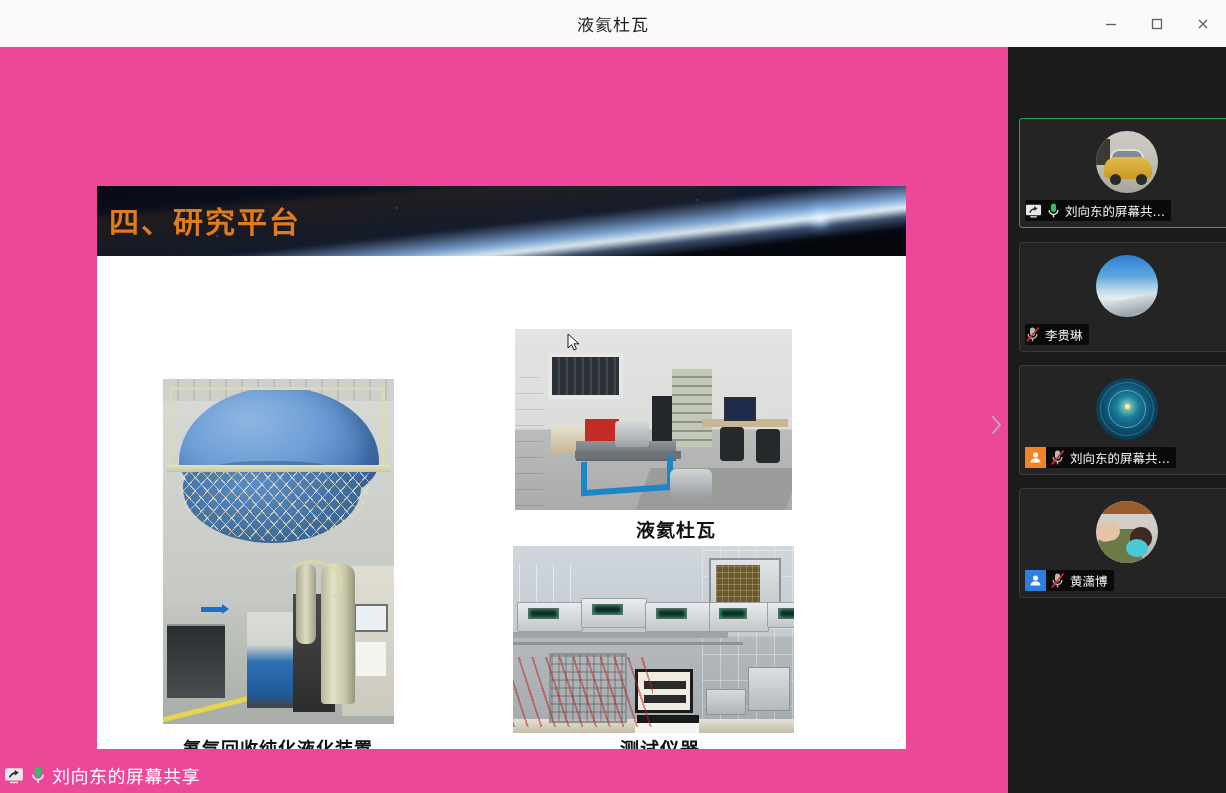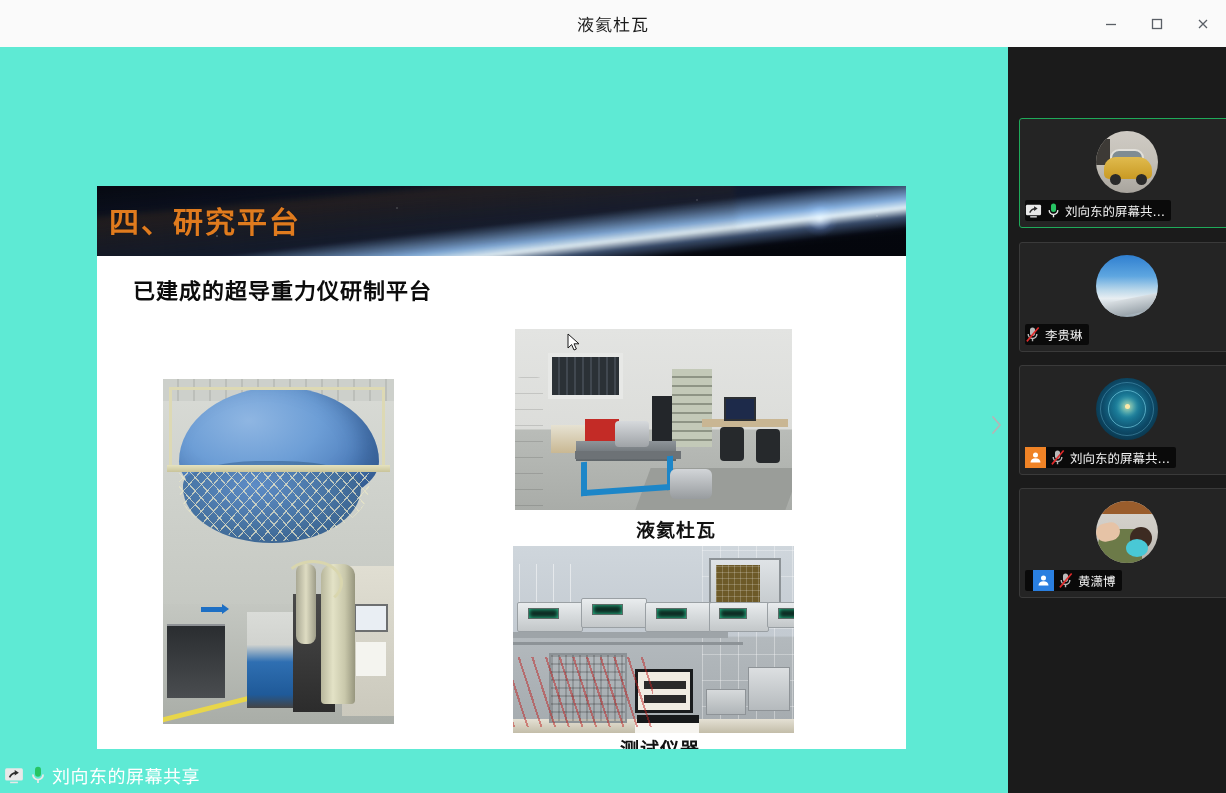--- a/index.html
+++ b/index.html
@@ -26,21 +26,21 @@
   }
   .win-btn {
     width:46px; height:47px; display:flex; align-items:center; justify-content:center;
     color:#5a5f66; cursor:pointer;
   }
   .win-btn svg { display:block; }
 
   
   .stage {
     position:absolute; left:0; top:47px; width:1008px; height:746px;
-    background:#5eead4; overflow:hidden;
+    background:#ec4899; overflow:hidden;
   }
 
   
   .slide {
     position:absolute; left:97px; top:139px; width:809px; height:563px;
     background:#ffffff; overflow:hidden;
   }
   .slide-header {
     position:relative; width:100%; height:70px; overflow:hidden;
     background:#000005;
@@ -370,21 +370,20 @@
     <div class="slide-header">
       <div class="space-bg"></div>
       <div class="limb"></div>
       <div class="limb2"></div>
       <div class="starfield"></div>
       <div class="slide-title">四、研究平台</div>
     </div>
 
     <div class="slide-body">
 
-      <div class="subtitle">已建成的超导重力仪研制平台</div>
 
       <div class="photo photo-left">
         <div class="p-hall"></div>
         <div class="p-ceiling"></div>
         <div class="p-floor"></div>
         <div class="p-door"></div>
         <div class="p-floorline"></div>
         <div class="p-arrow"></div>
         <div class="p-bag"></div>
         <div class="p-bag2"></div>
@@ -454,20 +453,21 @@
             <div class="bar2"></div>
           </div>
         <div class="i-kb"></div>
         <div class="i-paper"></div>
         <div class="i-boxr"></div>
         <div class="i-boxr2"></div>
         <div class="i-wires"></div>
       </div>
 
       <div class="cap cap-test">测试仪器</div>
+      <div class="cap cap-helium">氦气回收纯化液化装置</div>
 
     </div>
   </div>
 
   <div class="cursor">
     <svg width="14" height="20" viewBox="0 0 14 20">
       <path d="M1 1 L1 15 L4.6 11.6 L7 17 L9.4 16 L7 10.8 L12 10.8 Z" fill="#ffffff" stroke="#1a1a1a" stroke-width="1"></path>
     </svg>
   </div>
 
@@ -559,21 +559,21 @@
   <div class="tile" style="top:441px">
     <div class="tile-avatar">
       <div class="av-person">
         <div class="wood"></div>
           <div class="body"></div>
           <div class="arm"></div>
         <div class="head"></div>
           <div class="mask"></div>
       </div>
     </div>
-    <div class="tile-label" style="padding-left:8px">
+    <div class="tile-label" style="padding-left:0">
       <span class="role-badge cohost">
         <svg width="13" height="13" viewBox="0 0 14 14">
           <circle cx="7" cy="4.4" r="2.7" fill="#fff"></circle>
           <path d="M1.6 12.4c0-3 2.4-4.6 5.4-4.6s5.4 1.6 5.4 4.6z" fill="#fff"></path>
         </svg>
       </span>
       <span class="ic">
         <svg width="16" height="17" viewBox="0 0 17 18">
           <rect x="5.3" y="1.5" width="5.4" height="9" rx="2.7" fill="#b9b9b9"></rect>
           <path d="M3.4 8.6a4.6 4.6 0 0 0 9.2 0" stroke="#b9b9b9" stroke-width="1.5" fill="none"></path>

